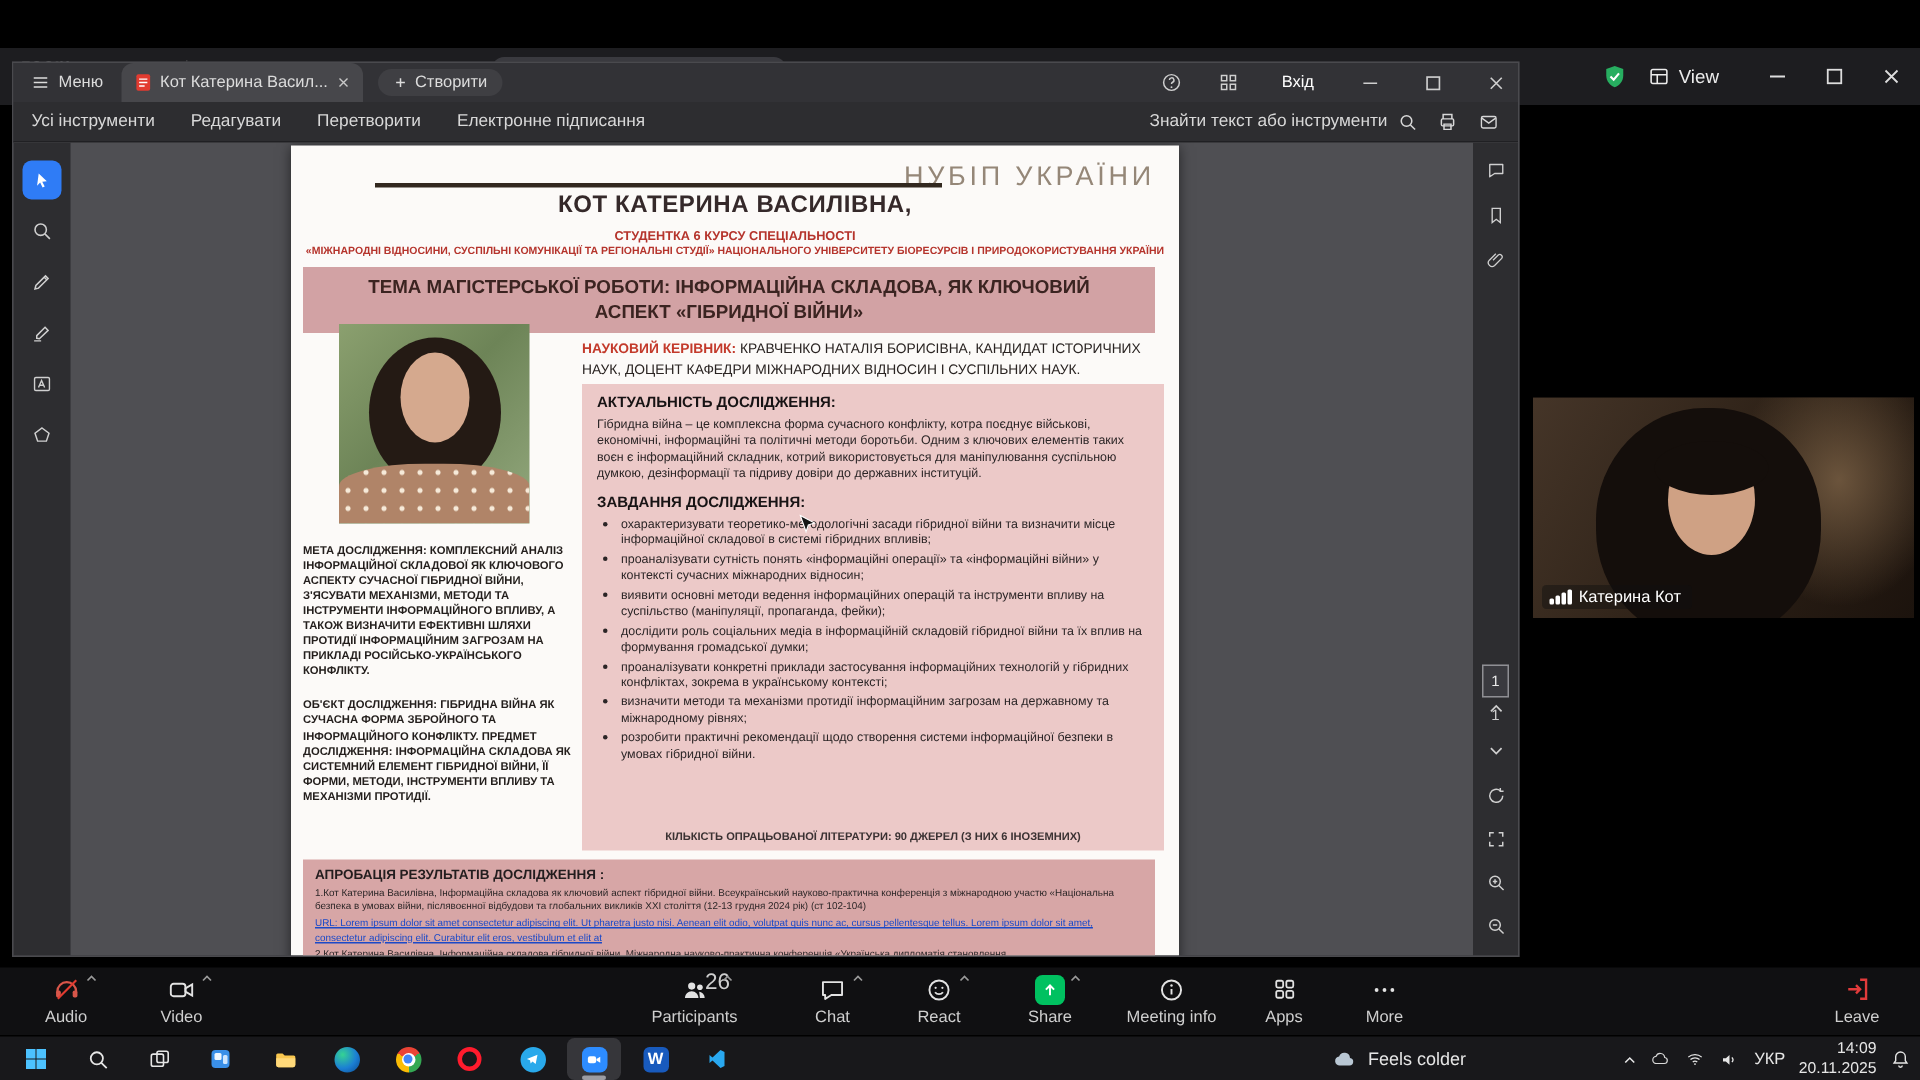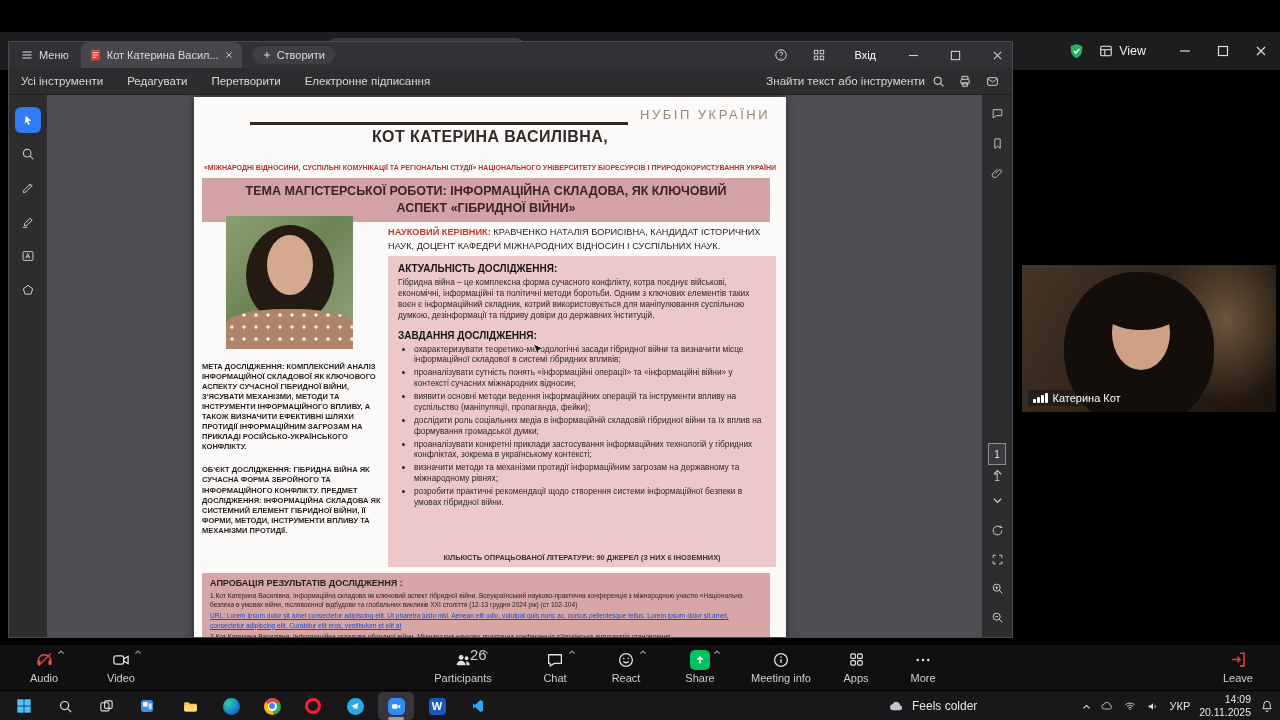--- a/index.html
+++ b/index.html
@@ -47,21 +47,21 @@
   .ricon{width:30px;height:24px;display:flex;align-items:center;justify-content:center;color:#cfcfcf;}
   .rr-top{position:absolute;top:6px;left:0;display:flex;flex-direction:column;gap:6px;}
   .rr-pages{position:absolute;top:348px;left:0;width:30px;display:flex;flex-direction:column;align-items:center;gap:7px;}
   .pagebox{width:18px;height:22px;border:1px solid #8f8f94;background:#3a3a3f;color:#e8e8e8;font-size:10px;display:flex;align-items:center;justify-content:center;}
   .pagetotal{font-size:10px;color:#cfcfcf;}
   .rr-bottom{position:absolute;bottom:8px;left:0;width:30px;display:flex;flex-direction:column;align-items:center;gap:5px;}
   .docarea{position:absolute;left:38px;top:0;right:30px;bottom:0;overflow:hidden;}
 
   
   .slide{position:absolute;left:147px;top:2px;width:592px;height:660px;background:#fcfaf8;box-shadow:0 1px 8px rgba(0,0,0,.55);}
-  .s-org{position:absolute;right:16px;top:10px;font-size:13px;letter-spacing:2.5px;color:#958778;}
+  .s-org{position:absolute;right:16px;top:10px;font-size:18px;letter-spacing:2.5px;color:#958778;}
   .s-line{position:absolute;left:56px;top:25px;width:378px;height:3px;background:#32281f;}
   .s-name{position:absolute;left:0;top:31px;width:100%;text-align:center;font-size:16px;font-weight:bold;color:#35292a;letter-spacing:.4px;}
   .s-student{position:absolute;left:0;top:55px;width:100%;text-align:center;font-size:8.5px;font-weight:bold;color:#b5342c;}
   .s-program{position:absolute;left:0;top:67px;width:100%;text-align:center;font-size:7px;font-weight:bold;color:#b5342c;}
   .s-theme{position:absolute;left:8px;top:81px;width:568px;background:#d2a2a4;padding:5px 30px;text-align:center;font-size:12.5px;font-weight:bold;color:#3b2421;line-height:1.35;}
   .s-photo{position:absolute;left:32px;top:119px;width:127px;height:133px;background:linear-gradient(135deg,#8ba06f 0%,#6d8457 45%,#93a87d 100%);overflow:hidden;}
   .s-hair{position:absolute;left:50%;top:44%;transform:translate(-50%,-50%);width:88px;height:100px;border-radius:50%;background:#241a14;}
   .s-face{position:absolute;left:50%;top:37%;transform:translate(-50%,-50%);width:46px;height:60px;border-radius:50%;background:#d5a98e;}
   .s-shirt{position:absolute;left:0;bottom:0;width:100%;height:40px;border-radius:45% 45% 0 0/38% 38% 0 0;background:radial-gradient(circle 1.6px at 6px 6px,#f6ead9 0,#f6ead9 1.4px,transparent 2px) 0 0/12px 12px,#b08468;}
   .s-supervisor{position:absolute;left:194px;top:129px;width:382px;font-size:9.2px;line-height:1.5;color:#2a2422;}
@@ -322,20 +322,21 @@
               <path d="M12 4l8 6-3 9H7L4 10z"></path>
             </svg>
           </div>
       </div>
 
       <div class="docarea">
         <div class="slide">
           <div class="s-org">НУБІП УКРАЇНИ</div>
           <div class="s-line"></div>
           <div class="s-name">КОТ КАТЕРИНА ВАСИЛІВНА,</div>
+          <div class="s-student">СТУДЕНТКА 6 КУРСУ СПЕЦІАЛЬНОСТІ</div>
           <div class="s-program">«МІЖНАРОДНІ ВІДНОСИНИ, СУСПІЛЬНІ КОМУНІКАЦІЇ ТА РЕГІОНАЛЬНІ СТУДІЇ» НАЦІОНАЛЬНОГО УНІВЕРСИТЕТУ БІОРЕСУРСІВ І ПРИРОДОКОРИСТУВАННЯ УКРАЇНИ</div>
           <div class="s-theme">ТЕМА МАГІСТЕРСЬКОЇ РОБОТИ: ІНФОРМАЦІЙНА СКЛАДОВА, ЯК КЛЮЧОВИЙ АСПЕКТ «ГІБРИДНОЇ ВІЙНИ»</div>
 
           <div class="s-photo">
             <div class="s-hair"></div>
             <div class="s-face"></div>
             <div class="s-shirt"></div>
           </div>
 
           <div class="s-supervisor">

